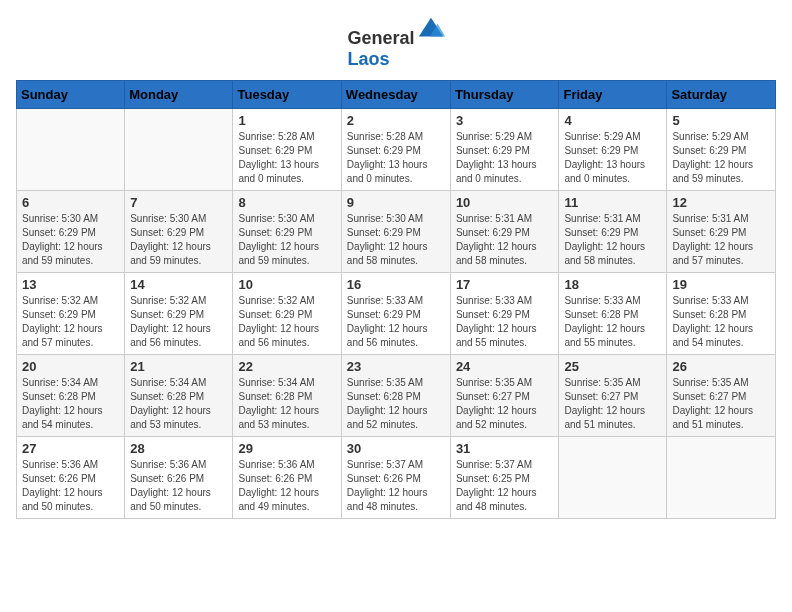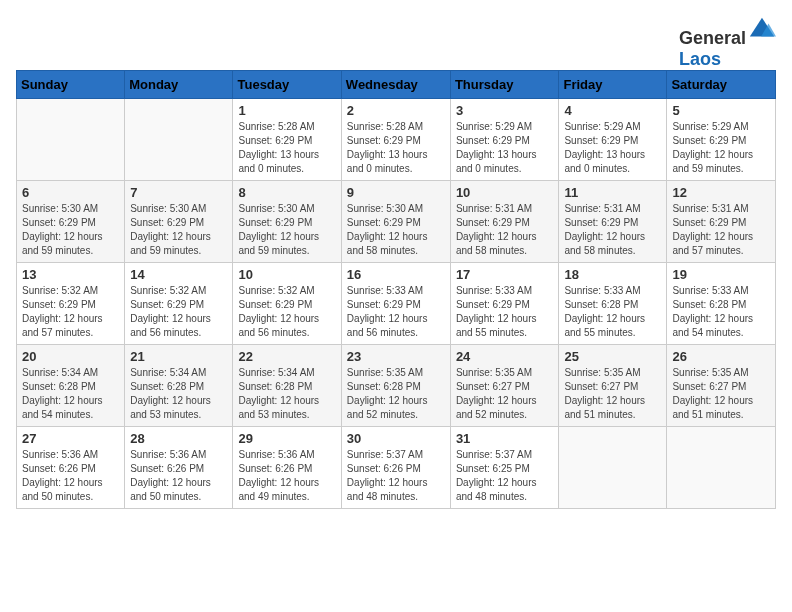--- a/index.html
+++ b/index.html
@@ -5,23 +5,23 @@
     * { box-sizing: border-box; margin: 0; padding: 0; }
     body {
       font-family: Arial, sans-serif;
       background: #fff;
       width: 792px;
       min-height: 612px;
       padding: 16px;
     }
     .header {
       display: flex;
-      justify-content: flex-end;
+      justify-content: center;
       align-items: flex-start;
-      margin-bottom: 0;
+      margin-bottom: 10px;
     }
     .logo {
       display: flex;
       align-items: center;
     }
     .logo-text-general {
       font-size: 18px;
       font-weight: bold;
       color: #333;
     }

